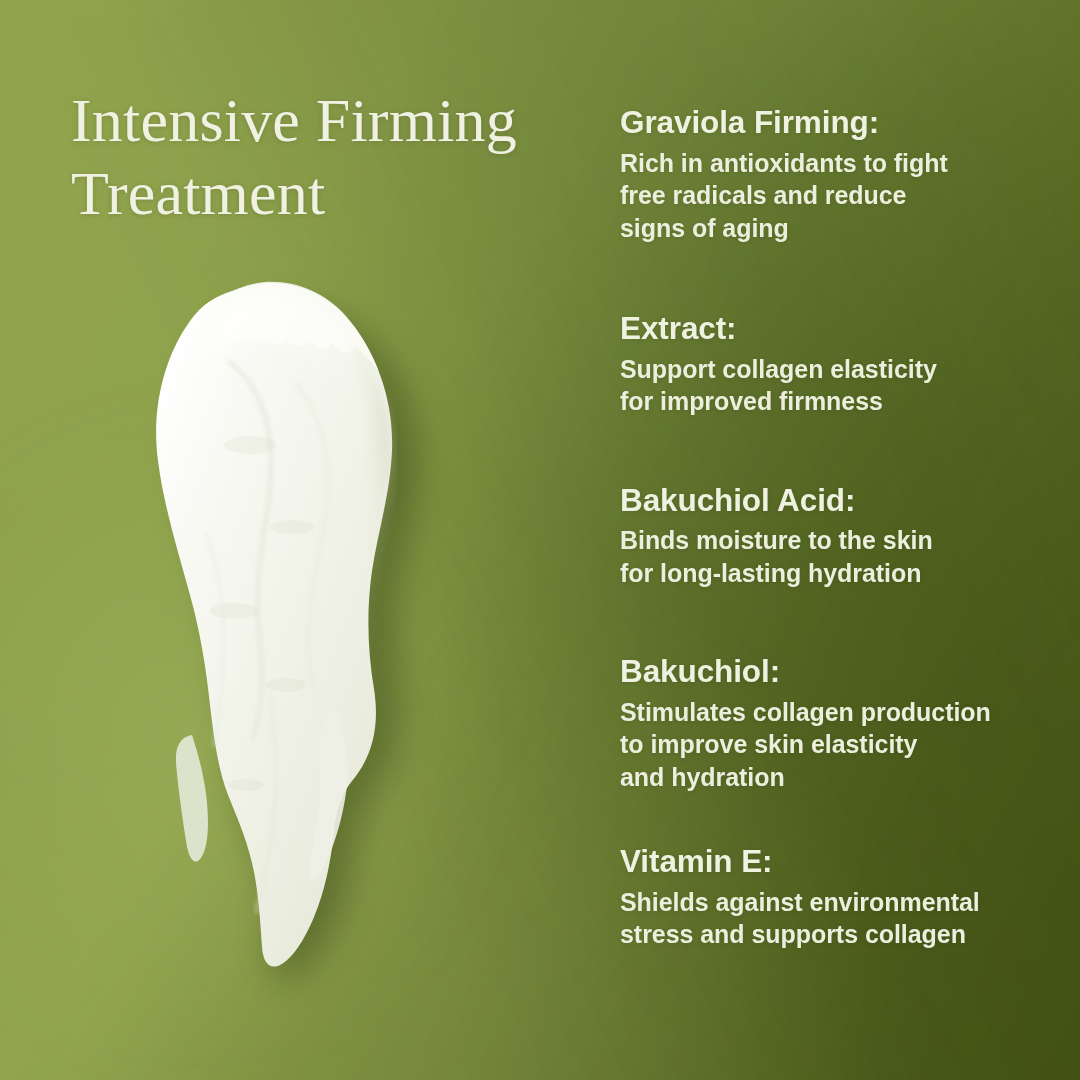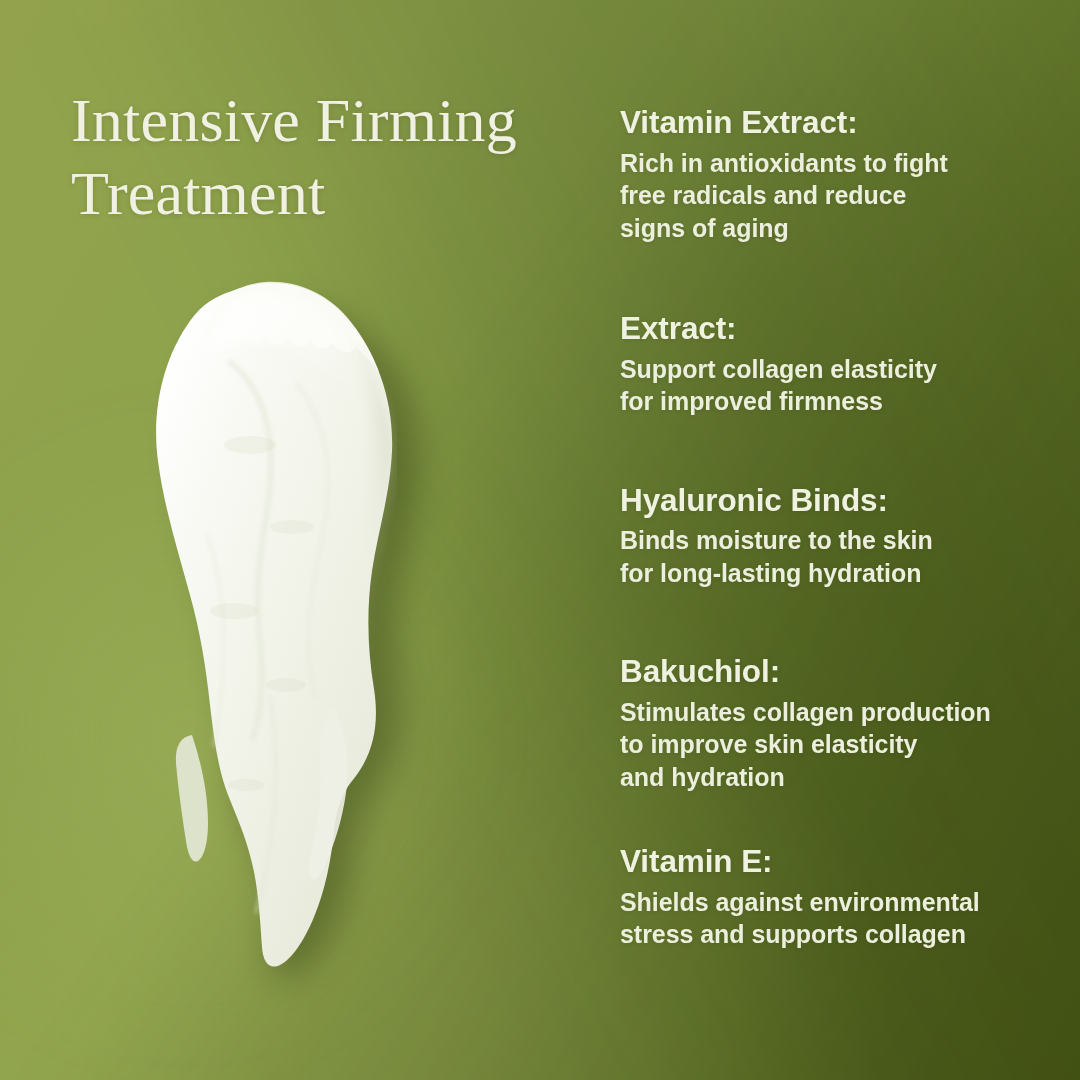--- a/index.html
+++ b/index.html
@@ -238,36 +238,36 @@
       </g>
     </svg>
   </div>
 
   <div class="title" style="white-space: pre-line;">Intensive Firming
 Treatment</div>
 
   <div class="ingredients">
 
     <div class="ing">
-      <div class="ing-name">Vitamin Extract:</div>
+      <div class="ing-name">Graviola Firming:</div>
       <div class="ing-desc">Rich in antioxidants to fight
 free radicals and reduce
 signs of aging</div>
     </div>
     <div class="gap-1"></div>
 
     <div class="ing">
       <div class="ing-name">Extract:</div>
       <div class="ing-desc">Support collagen elasticity
 for improved firmness</div>
     </div>
     <div class="gap-2"></div>
 
     <div class="ing">
-      <div class="ing-name">Hyaluronic Binds:</div>
+      <div class="ing-name">Bakuchiol Acid:</div>
       <div class="ing-desc">Binds moisture to the skin
 for long-lasting hydration</div>
     </div>
     <div class="gap-3"></div>
 
     <div class="ing">
       <div class="ing-name">Bakuchiol:</div>
       <div class="ing-desc">Stimulates collagen production
 to improve skin elasticity
 and hydration</div>

